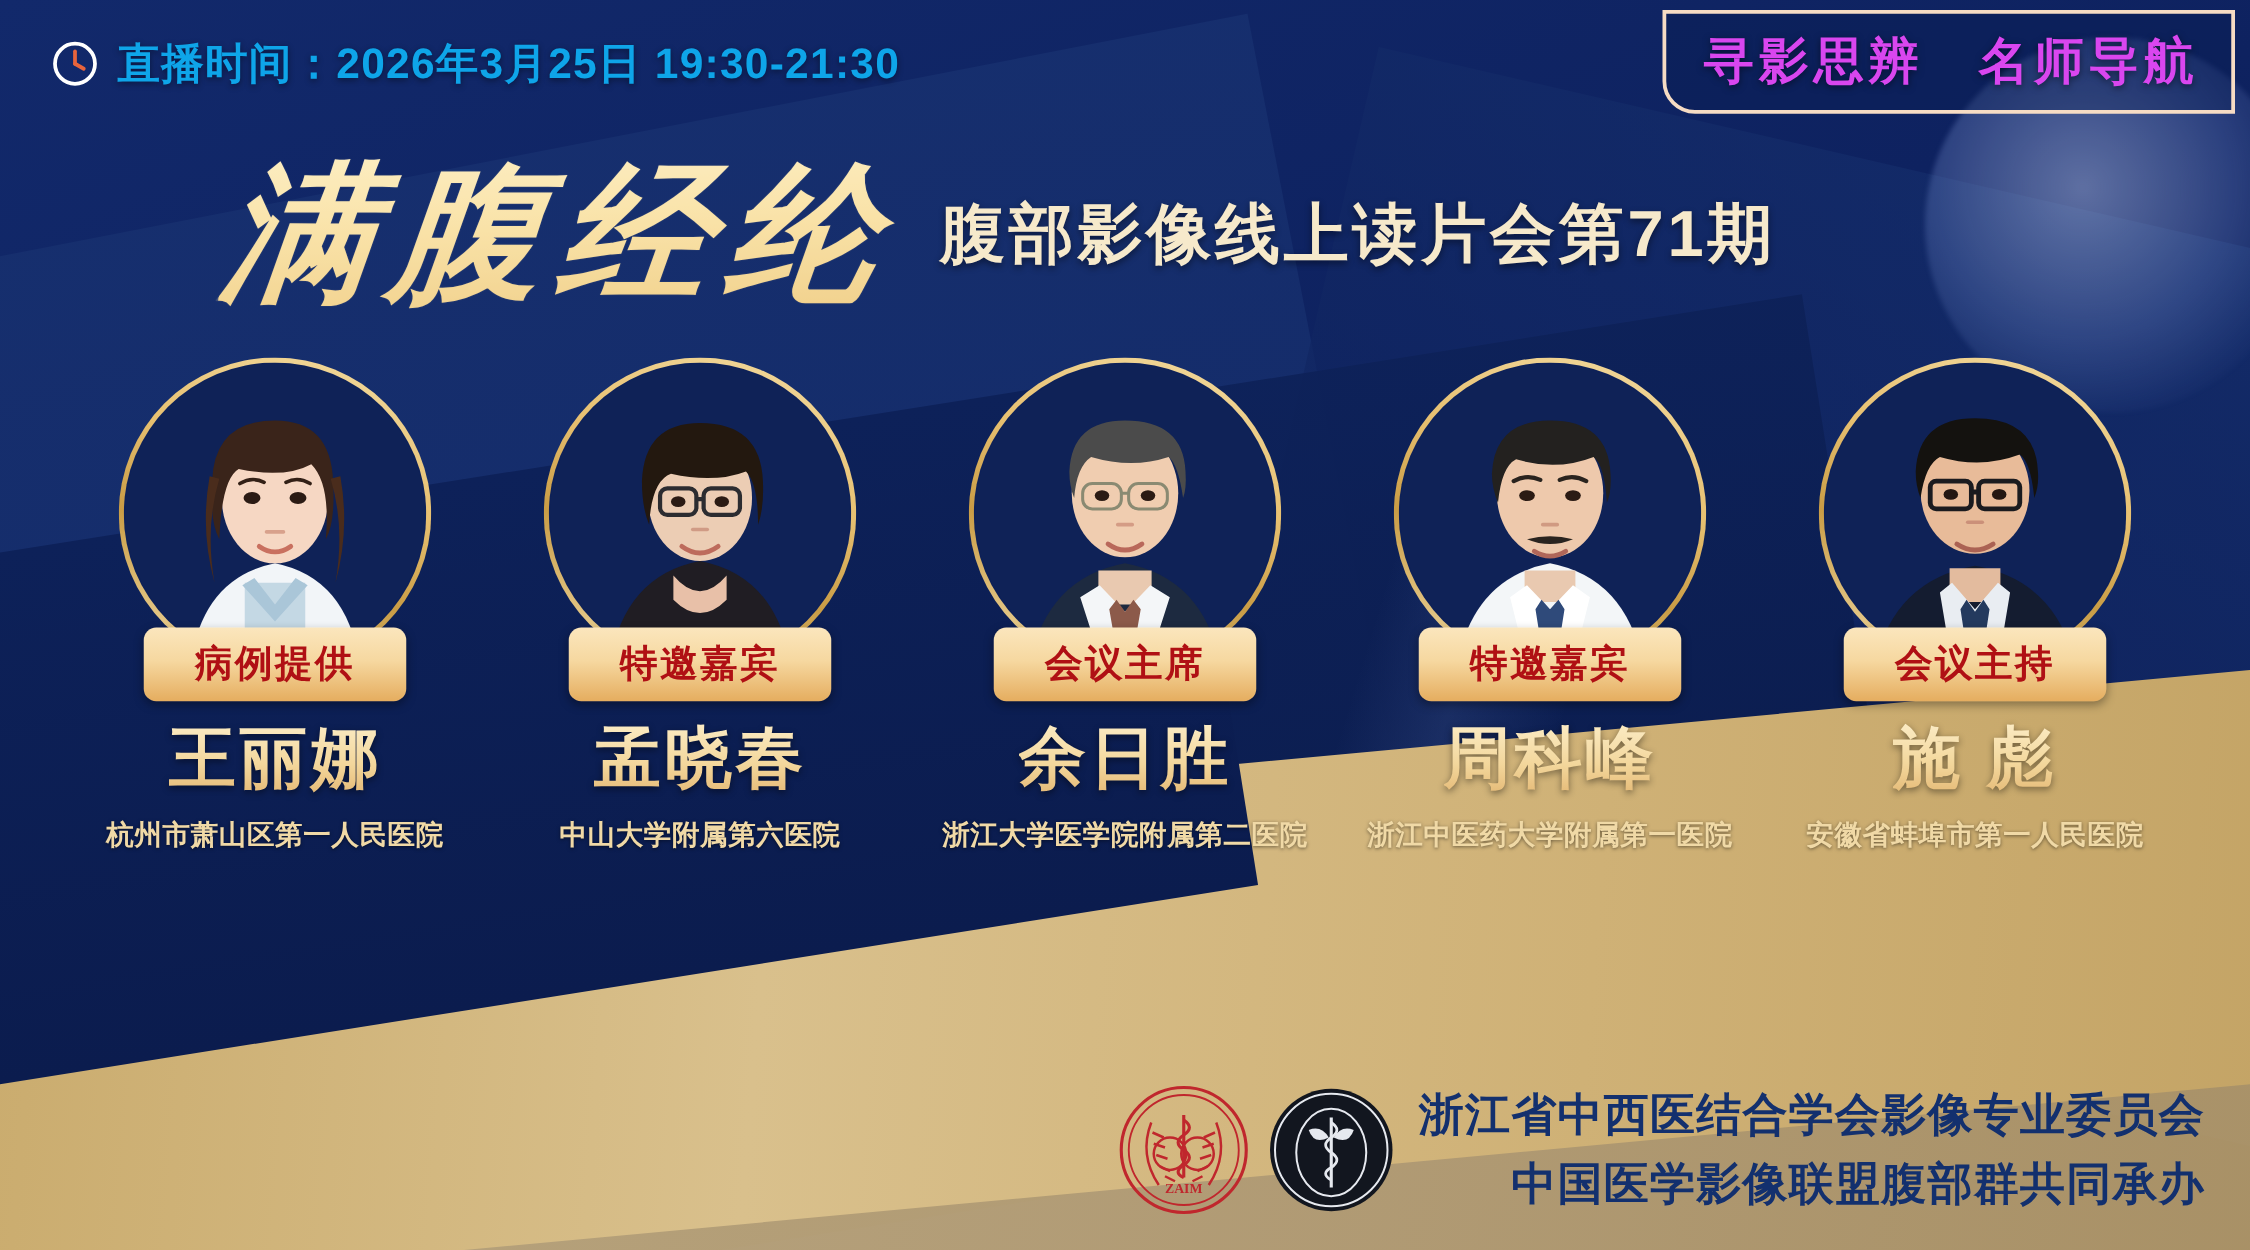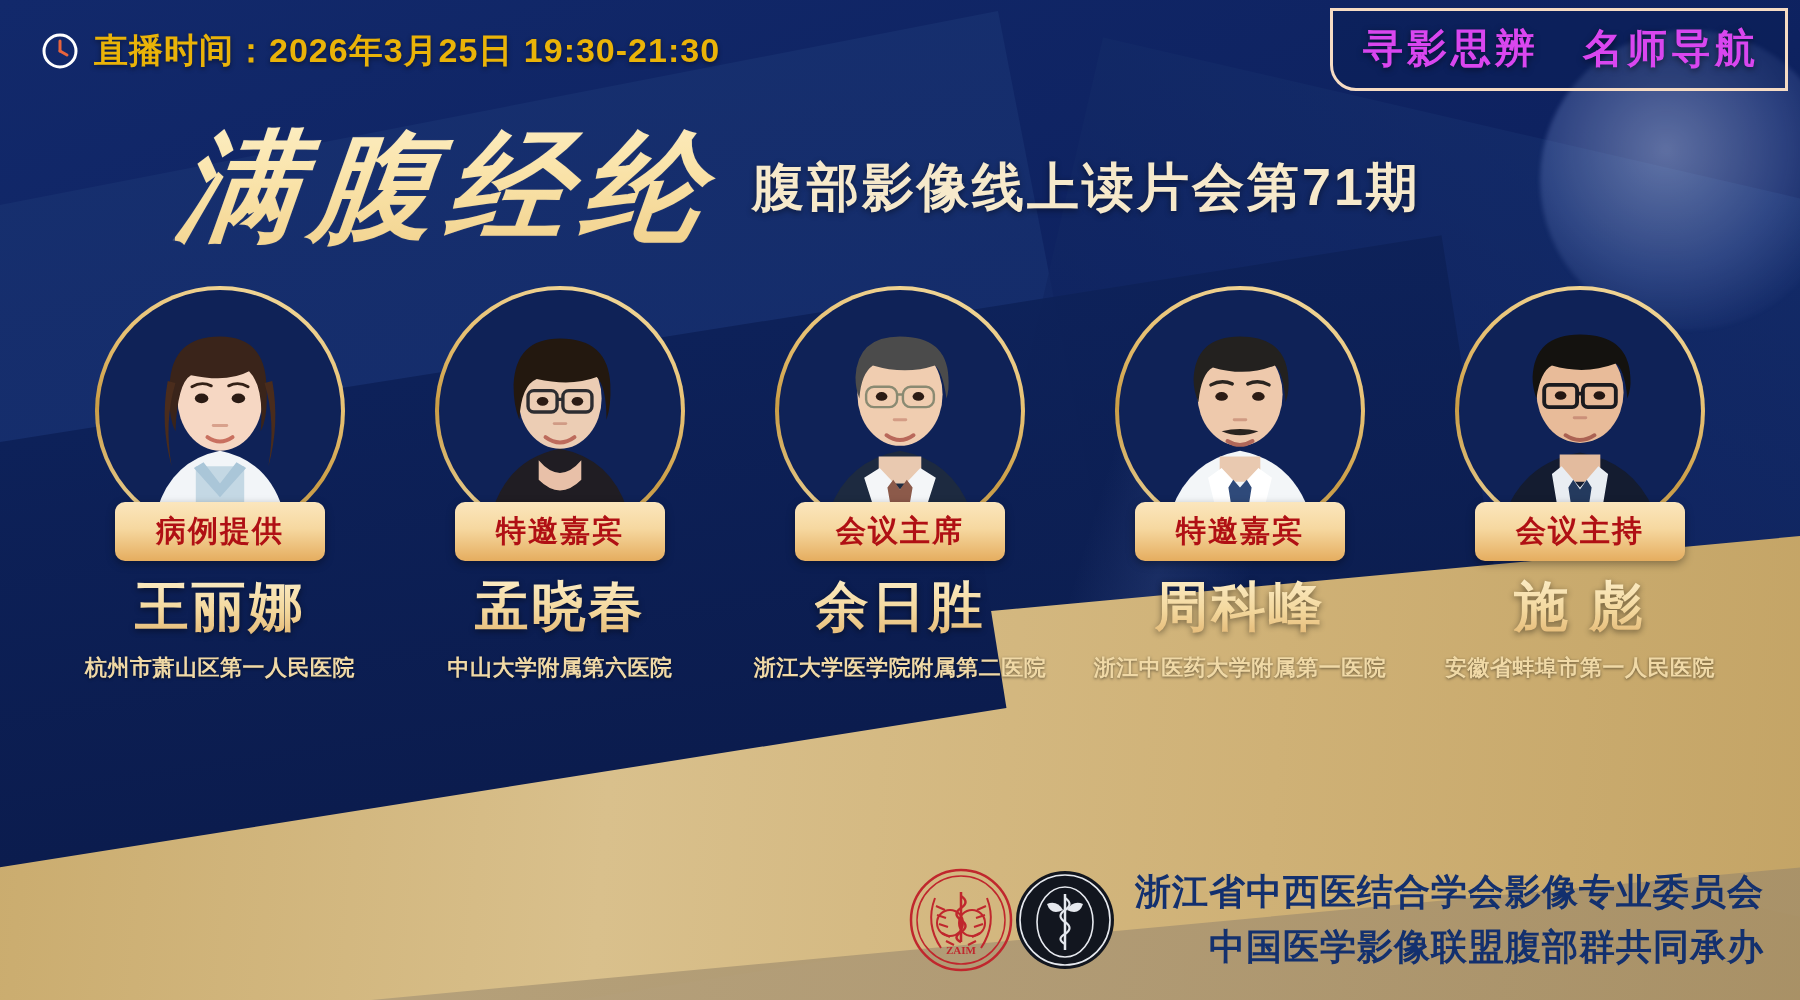--- a/index.html
+++ b/index.html
@@ -34,21 +34,21 @@
   .gold-band-2{position:absolute;left:-60px;bottom:-120px;width:1980px;height:300px;
     background:linear-gradient(100deg,#d7bd88 0%,#cdb079 60%,#c3a468 100%);
     transform:rotate(-3deg);transform-origin:left bottom;opacity:.85;}
   .navy-overlay{position:absolute;left:-80px;bottom:120px;width:1100px;height:420px;
     background:linear-gradient(180deg,#0d2159 0%,#0b1c4e 100%);
     transform:rotate(-9deg);transform-origin:left bottom;}
 
   
   .livetime{position:absolute;left:40px;top:28px;display:flex;align-items:center;gap:14px;}
   .clock-icon{width:40px;height:40px;flex:0 0 auto;}
-  .livetime-text{color:#eab308;font-size:34px;font-weight:bold;letter-spacing:1px;
+  .livetime-text{color:#0ea5e9;font-size:34px;font-weight:bold;letter-spacing:1px;
     text-shadow:0 2px 5px rgba(0,0,0,.45);white-space:nowrap;}
 
   .slogan-box{position:absolute;right:12px;top:8px;border:3px solid #f6dcc4;
     border-radius:0 0 0 26px;padding:10px 26px 12px 30px;background:rgba(10,28,80,.35);}
   .slogan-text{color:#d946ef;font-size:40px;font-weight:bold;letter-spacing:4px;white-space:nowrap;
     text-shadow:0 2px 6px rgba(0,0,0,.5);}
 
   
   .title-row{position:absolute;left:0;top:118px;width:1800px;height:140px;
     display:flex;align-items:center;}
@@ -81,21 +81,21 @@
 
   .sp-name{margin-top:10px;font-size:54px;font-weight:bold;letter-spacing:3px;white-space:nowrap;
     background:linear-gradient(180deg,#fdf0cd 0%,#f3d79c 55%,#e0b06a 100%);
     -webkit-background-clip:text;background-clip:text;color:transparent;
     filter:drop-shadow(0 2px 3px rgba(0,0,0,.45));}
   .sp-org{margin-top:9px;color:#f0d9a6;font-size:22px;font-weight:bold;letter-spacing:.5px;
     white-space:nowrap;text-shadow:0 1px 3px rgba(0,0,0,.5);}
 
   
   .footer{position:absolute;right:36px;bottom:28px;display:flex;align-items:center;gap:18px;}
-  .logos{display:flex;align-items:center;gap:0;}
+  .logos{display:flex;align-items:center;gap:14px;}
   .logo{width:104px;height:104px;flex:0 0 auto;}
   .org-lines{display:flex;flex-direction:column;gap:6px;}
   .org-line{color:#13306e;font-size:36px;font-weight:bold;letter-spacing:1px;white-space:nowrap;
     text-align:right;}
 </style>
 </head>
 <body>
 
 <div class="poster">
 

